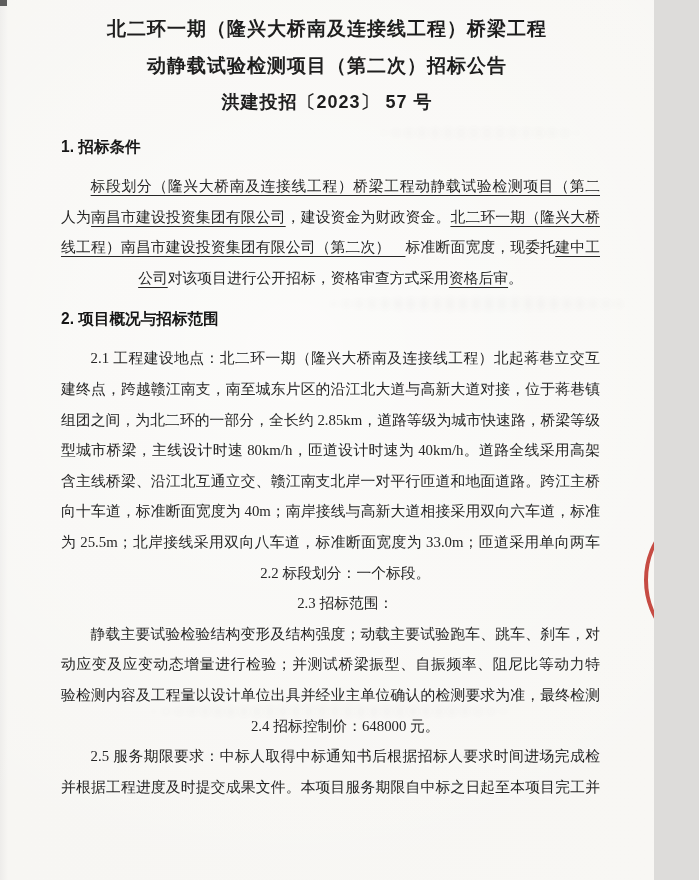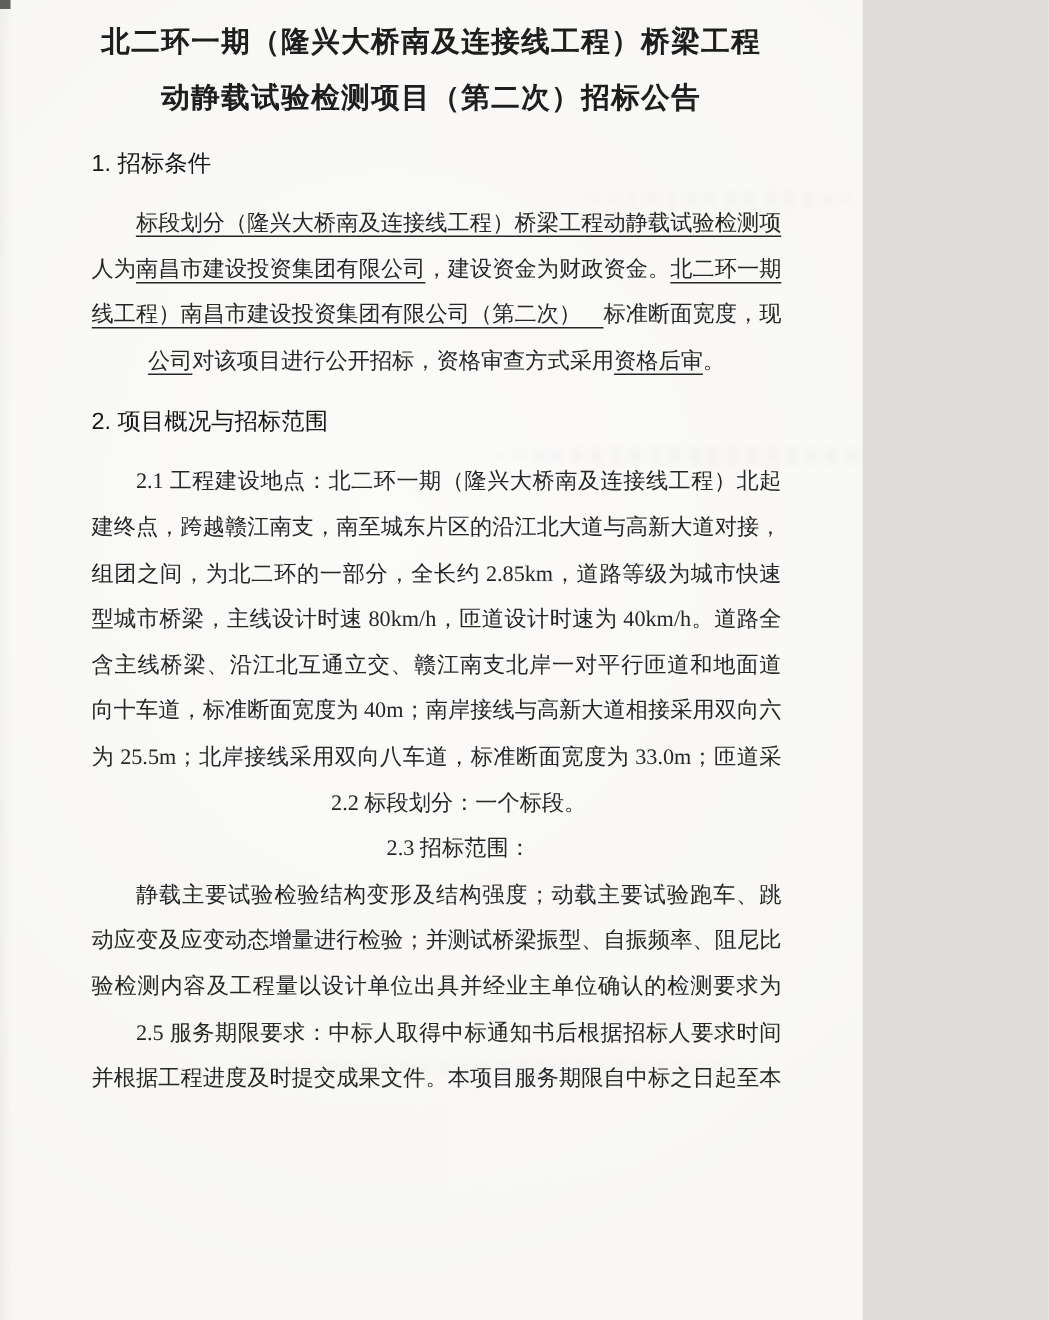--- a/index.html
+++ b/index.html
@@ -1,35 +1,35 @@
 <!DOCTYPE html>
 <html><head>
 <meta charset="utf-8">
 <style>
   html,body{margin:0;padding:0;background:#dddcda;}
   .page{
-    position:relative;width:575px;height:880px;overflow:hidden;
+    position:relative;width:654px;height:880px;overflow:hidden;
     background:
       radial-gradient(ellipse 120% 90% at 45% 40%, rgba(255,255,255,.55), rgba(255,255,255,0) 70%),
       linear-gradient(90deg, #edecea 0px, #f7f6f3 8px, #f8f7f4 660px, #f4f3f0 699px),
       #f7f6f3;
     font-family:"Liberation Serif","DejaVu Serif",serif;
     color:#262626;
   }
   .corner-speck{position:absolute;left:0;top:0;width:7px;height:6px;background:#3a3a3a;opacity:.8;}
   .title-block{padding-top:10px;text-align:center;}
   .title-line{
     font-family:"Liberation Sans","DejaVu Sans",sans-serif;
     font-weight:bold;font-size:19px;line-height:37px;color:#1e1e1e;letter-spacing:1px;
   }
   .title-line.doc-number{font-size:18px;}
   .doc-body{margin:6px 54px 0 61px;font-size:14.8px;}
   .heading-line{
     font-family:"Liberation Sans","DejaVu Sans",sans-serif;
-    font-weight:normal;font-size:15.6px;line-height:30px;margin:11px 0 9px;color:#171717;
+    font-weight:bold;font-size:15.6px;line-height:30px;margin:11px 0 9px;color:#171717;
   }
   .body-line{line-height:30.6px;height:30.6px;text-align:center;overflow:hidden;}
   .body-line.justify{text-align:justify;text-align-last:justify;}
   .body-line.indent{text-indent:2em;}
   .u{text-decoration:underline;text-decoration-thickness:1.2px;text-underline-offset:4px;}
   
   .stamps-layer{position:absolute;inset:0;pointer-events:none;}
   .seal{position:absolute;mix-blend-mode:multiply;}
   .seal .ring{position:absolute;inset:0;border-style:solid;border-radius:50%;}
   .seal .star{position:absolute;clip-path:polygon(50% 0%,61% 35%,98% 35%,68% 57%,79% 91%,50% 70%,21% 91%,32% 57%,2% 35%,39% 35%);}
@@ -46,40 +46,42 @@
 
 <div class="page">
   <div class="corner-speck"></div>
   <div class="smudge s1"></div>
   <div class="smudge s2"></div>
   <div class="smudge s3"></div>
 
   <div class="title-block">
       <div class="title-line">北二环一期（隆兴大桥南及连接线工程）桥梁工程</div>
       <div class="title-line">动静载试验检测项目（第二次）招标公告</div>
+      <div class="title-line doc-number">洪建投招〔2023〕 57 号</div>
     </div>
   <div class="doc-body">
       <div class="heading-line"><span>1. 招标条件</span></div>
       <div class="body-line indent justify"><span class="u">标段划分（隆兴大桥南及连接线工程）桥梁工程动静载试验检测项目（第二次）</span><span>招标</span></div>
       <div class="body-line justify"><span>人为</span><span class="u">南昌市建设投资集团有限公司</span><span>，建设资金为财政资金。</span><span class="u">北二环一期（隆兴大桥南及连接</span></div>
       <div class="body-line justify"><span class="u">线工程）南昌市建设投资集团有限公司（第二次）　</span><span>标准断面宽度，现委托</span><span class="u">建中工程有限</span></div>
       <div class="body-line"><span class="u">公司</span><span>对该项目进行公开招标，资格审查方式采用</span><span class="u">资格后审</span><span>。</span></div>
       <div class="heading-line"><span>2. 项目概况与招标范围</span></div>
       <div class="body-line indent justify"><span>2.1 工程建设地点：北二环一期（隆兴大桥南及连接线工程）北起蒋巷立交互通公铁合</span></div>
       <div class="body-line justify"><span>建终点，跨越赣江南支，南至城东片区的沿江北大道与高新大道对接，位于蒋巷镇和高新区</span></div>
       <div class="body-line justify"><span>组团之间，为北二环的一部分，全长约 2.85km，道路等级为城市快速路，桥梁等级为特大</span></div>
       <div class="body-line justify"><span>型城市桥梁，主线设计时速 80km/h，匝道设计时速为 40km/h。道路全线采用高架桥梁，包</span></div>
       <div class="body-line justify"><span>含主线桥梁、沿江北互通立交、赣江南支北岸一对平行匝道和地面道路。跨江主桥段采用双</span></div>
       <div class="body-line justify"><span>向十车道，标准断面宽度为 40m；南岸接线与高新大道相接采用双向六车道，标准断面宽度</span></div>
       <div class="body-line justify"><span>为 25.5m；北岸接线采用双向八车道，标准断面宽度为 33.0m；匝道采用单向两车道，标准</span></div>
       <div class="body-line indent"><span>2.2 标段划分：一个标段。</span></div>
       <div class="body-line indent"><span>2.3 招标范围：</span></div>
       <div class="body-line indent justify"><span>静载主要试验检验结构变形及结构强度；动载主要试验跑车、跳车、刹车，对主梁最大</span></div>
       <div class="body-line justify"><span>动应变及应变动态增量进行检验；并测试桥梁振型、自振频率、阻尼比等动力特性。具体试</span></div>
       <div class="body-line justify"><span>验检测内容及工程量以设计单位出具并经业主单位确认的检测要求为准，最终检测工程量以</span></div>
+      <div class="body-line indent"><span>2.4 招标控制价：648000 元。</span></div>
       <div class="body-line indent justify"><span>2.5 服务期限要求：中标人取得中标通知书后根据招标人要求时间进场完成检测工作，</span></div>
       <div class="body-line justify"><span>并根据工程进度及时提交成果文件。本项目服务期限自中标之日起至本项目完工并通车后结</span></div>
     </div>
   <div class="stamps-layer">
       <div class="seal" style="left: 644px; top: 500px; width: 160px; height: 160px; opacity: 0.88;">
         <div class="ring" style="border-width: 4px; border-color: rgb(196, 52, 43);"></div>
         <div class="star" style="left: 41px; top: 41px; width: 78px; height: 78px; background: rgb(196, 52, 43);"></div>
         <span class="ch" style="left: 39.6949px; top: 120.305px; font-size: 15px; color: rgb(196, 52, 43); transform: translate(-50%, -50%) rotate(225deg);">南</span>
         <span class="ch" style="left: 27.3389px; top: 101.813px; font-size: 15px; color: rgb(196, 52, 43); transform: translate(-50%, -50%) rotate(247.5deg);">昌</span>
         <span class="ch" style="left: 23px; top: 80px; font-size: 15px; color: rgb(196, 52, 43); transform: translate(-50%, -50%) rotate(270deg);">市</span>

